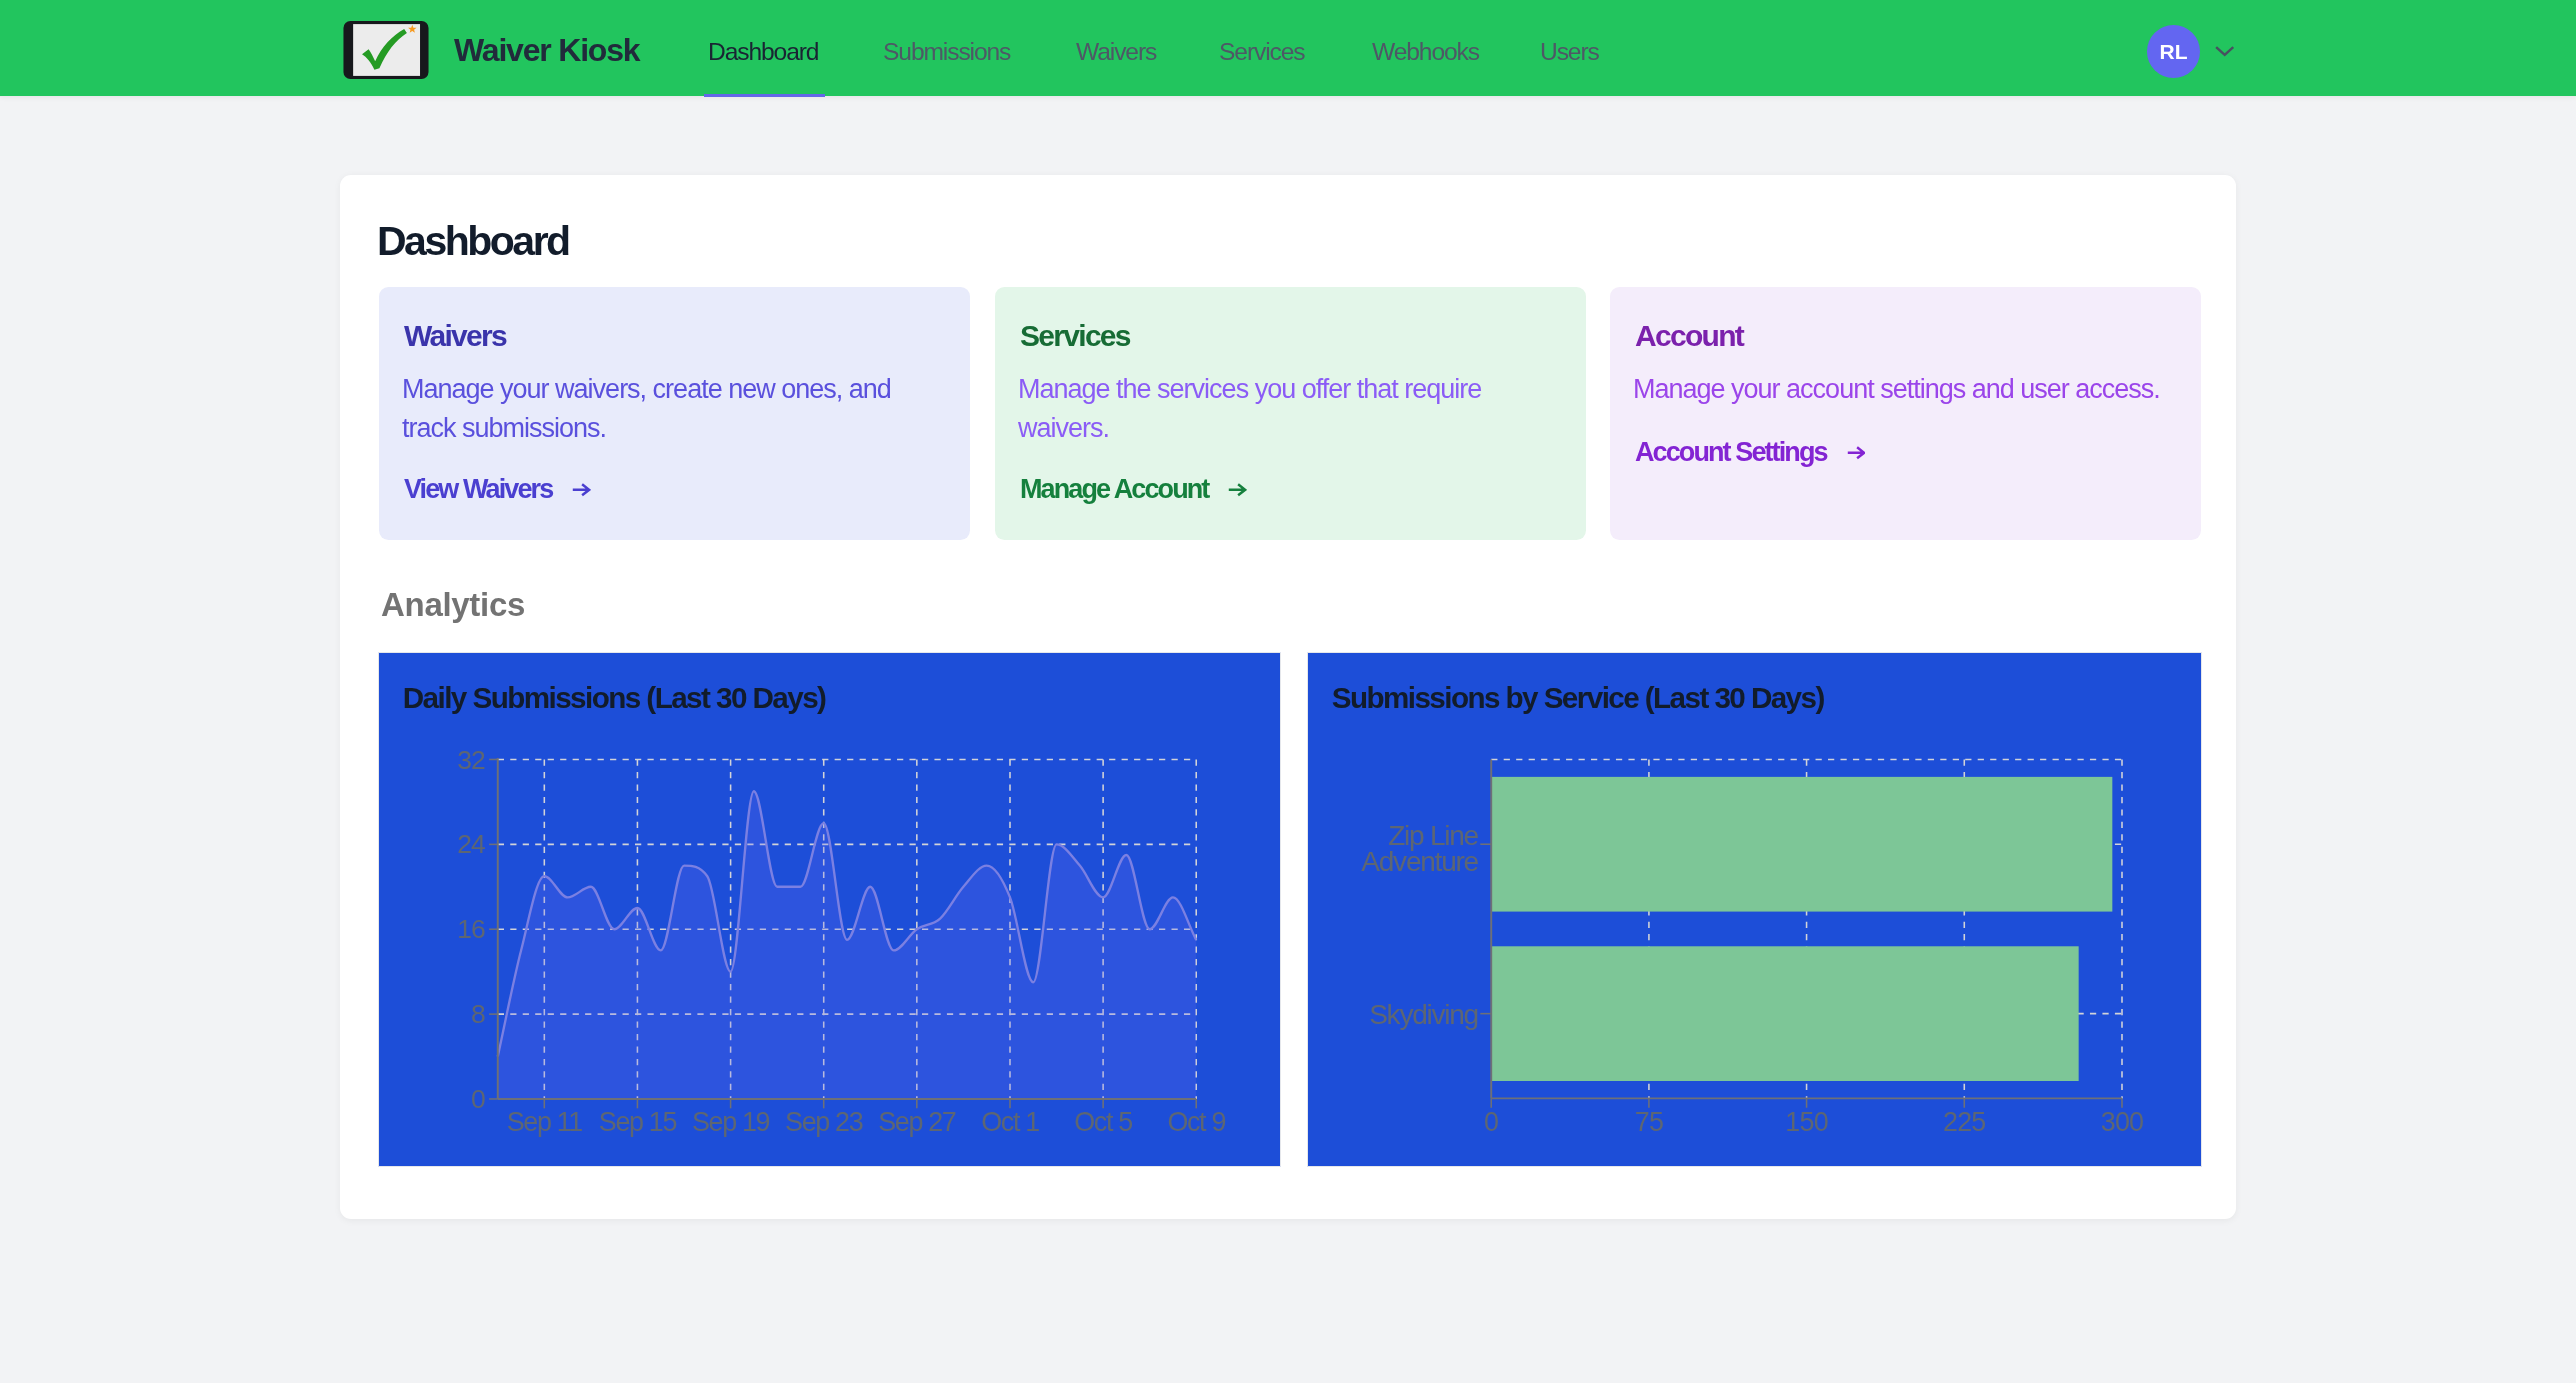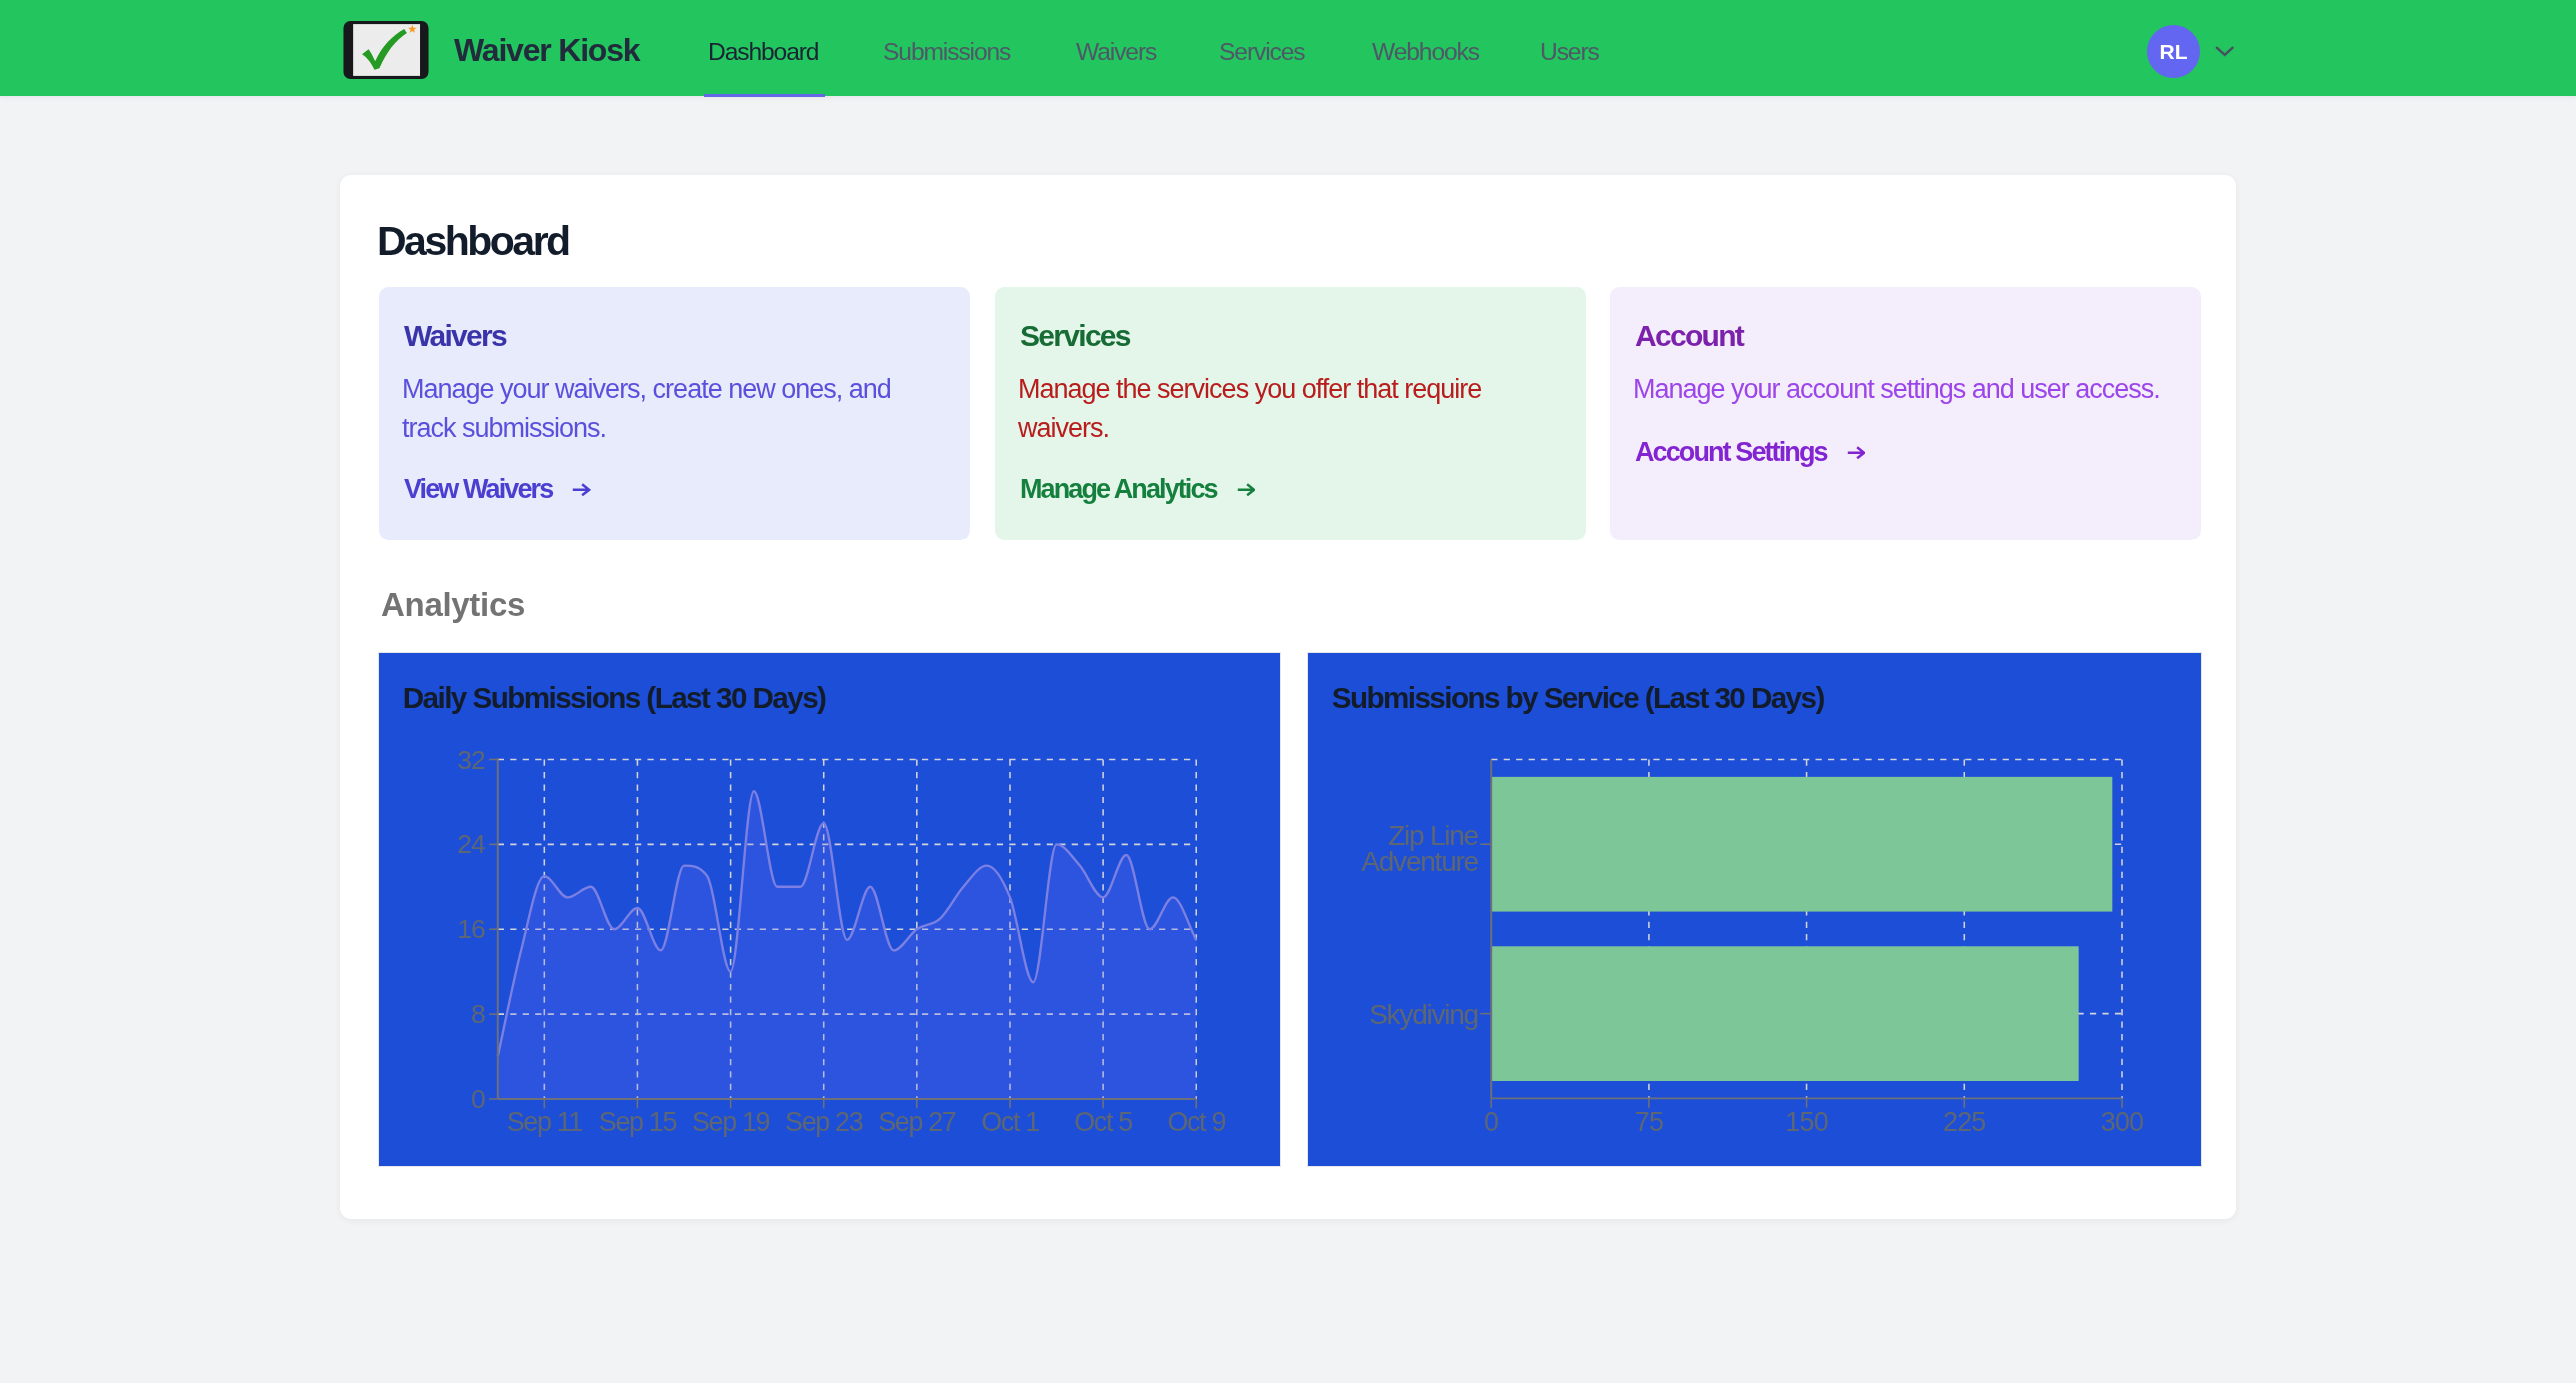--- a/index.html
+++ b/index.html
@@ -48,23 +48,23 @@
     <div class="p" style="color:#5a50dd;">Manage your waivers, create new ones, and track submissions.</div>
     <div class="l" style="color:#4a3fd0; top:189px;">
         <span>View Waivers</span>
         <svg width="18.7" height="15.6" viewBox="0 0 24 20">
           <path d="M1 10 L21 10 M13 3 L22 10 L13 17" fill="none" stroke="currentColor" stroke-width="3.2"></path>
         </svg>
       </div>
   </div>
   <div class="mini" style="left:655px; background:#e3f6e9;">
     <div class="t" style="color:#176c35;">Services</div>
-    <div class="p" style="color:#b91c1c;">Manage the services you offer that require waivers.</div>
+    <div class="p" style="color:#8b5cf6;">Manage the services you offer that require waivers.</div>
     <div class="l" style="color:#15803d; top:189px;">
-        <span>Manage Analytics</span>
+        <span>Manage Account</span>
         <svg width="18.7" height="15.6" viewBox="0 0 24 20">
           <path d="M1 10 L21 10 M13 3 L22 10 L13 17" fill="none" stroke="currentColor" stroke-width="3.2"></path>
         </svg>
       </div>
   </div>
   <div class="mini" style="left:1270px; background:#f4edfb;padding-left:44px;">
     <div class="t" style="color:#7b21ac;">Account</div>
     <div class="p" style="color:#9b45ea;">Manage your account settings and user access.</div>
     <div class="l" style="color:#8324d3; top:152px;">
         <span>Account Settings</span>

